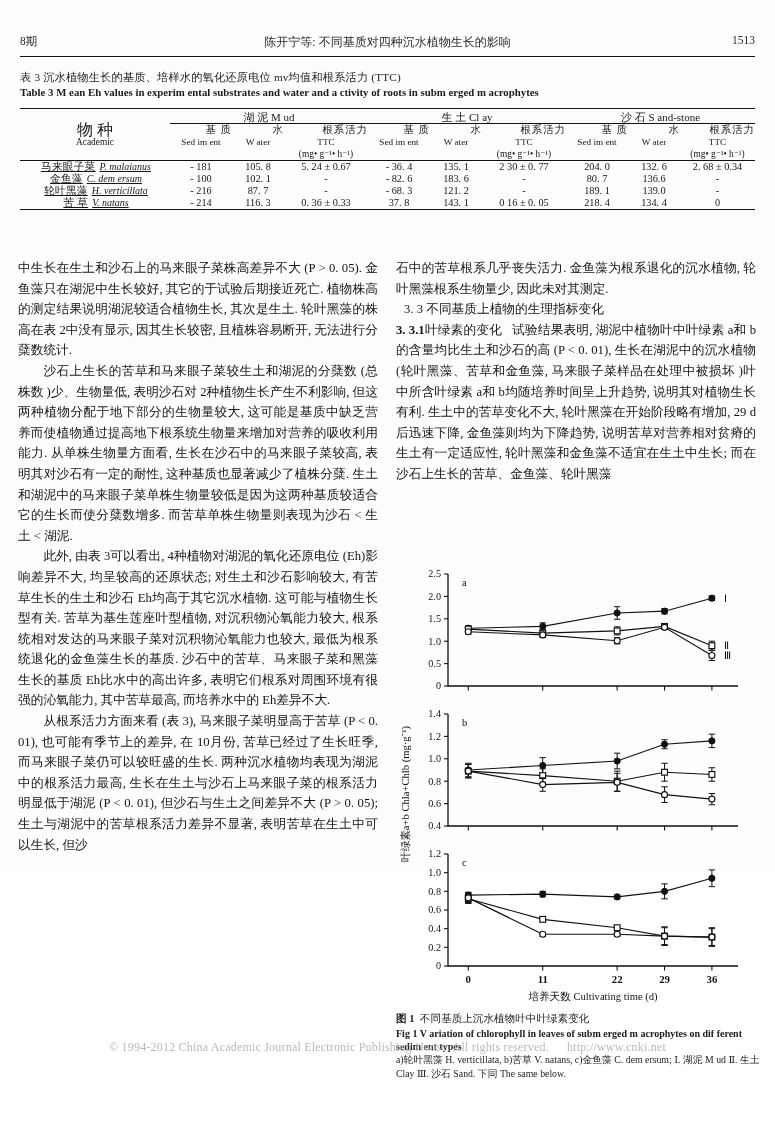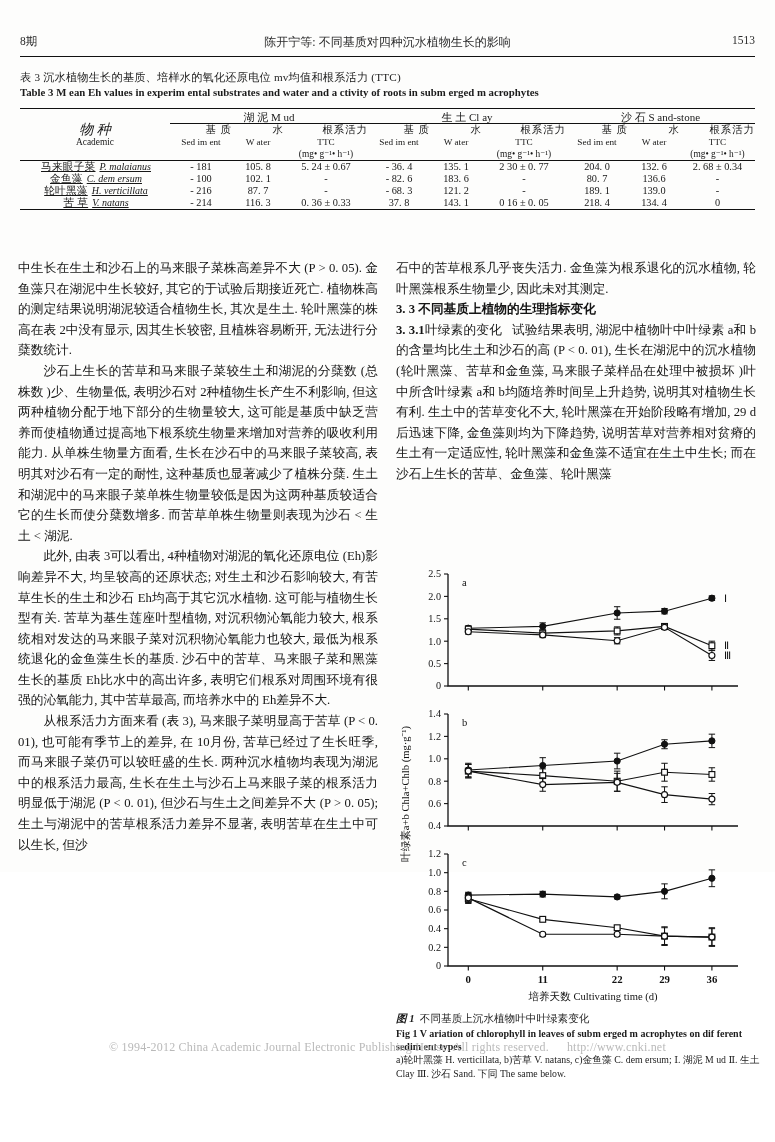--- a/index.html
+++ b/index.html
@@ -92,59 +92,59 @@
   .body-row td { padding-top: 2.5px; padding-bottom: 2.5px; font-size: 10.3px; }
   td.species {
     text-align: left;
     padding-left: 2px !important;
     white-space: nowrap;
     text-decoration: underline;
   }
   td.species .cnname { font-size: 10.6px; letter-spacing: .3px; }
   td.species .sciname { font-style: italic; font-size: 10px; padding-left: 4px; }
   .spec-col { text-align: left; }
-  .spec-col .cn { display: block; font-size: 14px; font-style: italic; }
+  .spec-col .cn { display: block; font-size: 16px; }
   .spec-col .en { display: block; font-size: 9.4px; }
 
   
   .col {
     position: absolute;
     top: 258px;
     width: 360px;
     font-size: 12.7px;
     line-height: 20.6px;
     text-align: justify;
     color: #141414;
   }
   .col-left  { left: 18px; }
   .col-right { left: 396px; }
   .col p { margin: 0; text-indent: 2em; }
   .col p.noind { text-indent: 0; }
-  .col p.head { text-indent: 0; font-weight: bold; }
+  .col p.head { text-indent: 0; font-weight: normal; margin-left: 8px; }
 
   
   .figure {
     position: absolute;
     left: 396px;
     top: 566px;
     width: 370px;
     height: 462px;
   }
   .fig-plot { position: absolute; left: 0; top: 0; }
   .fig-caption {
     position: absolute;
     left: 0;
     top: 446px;
     width: 372px;
     font-size: 10.6px;
     line-height: 14.6px;
     color: #1b1b1b;
   }
   .fig-caption .cap-cn { display: block; }
-  .fig-caption .cap-cn b { font-weight: bold; font-style: italic; }
+  .fig-caption .cap-cn b { font-weight: bold; }
   .fig-caption .cap-en { display: block; font-weight: bold; font-size: 10px; line-height: 13.4px; }
   .fig-caption .cap-note { display: block; font-size: 9.8px; line-height: 13.2px; }
 
   
   .footer {
     position: absolute;
     left: 0; right: 0;
     top: 1040px;
     text-align: center;
     font-size: 12px;

